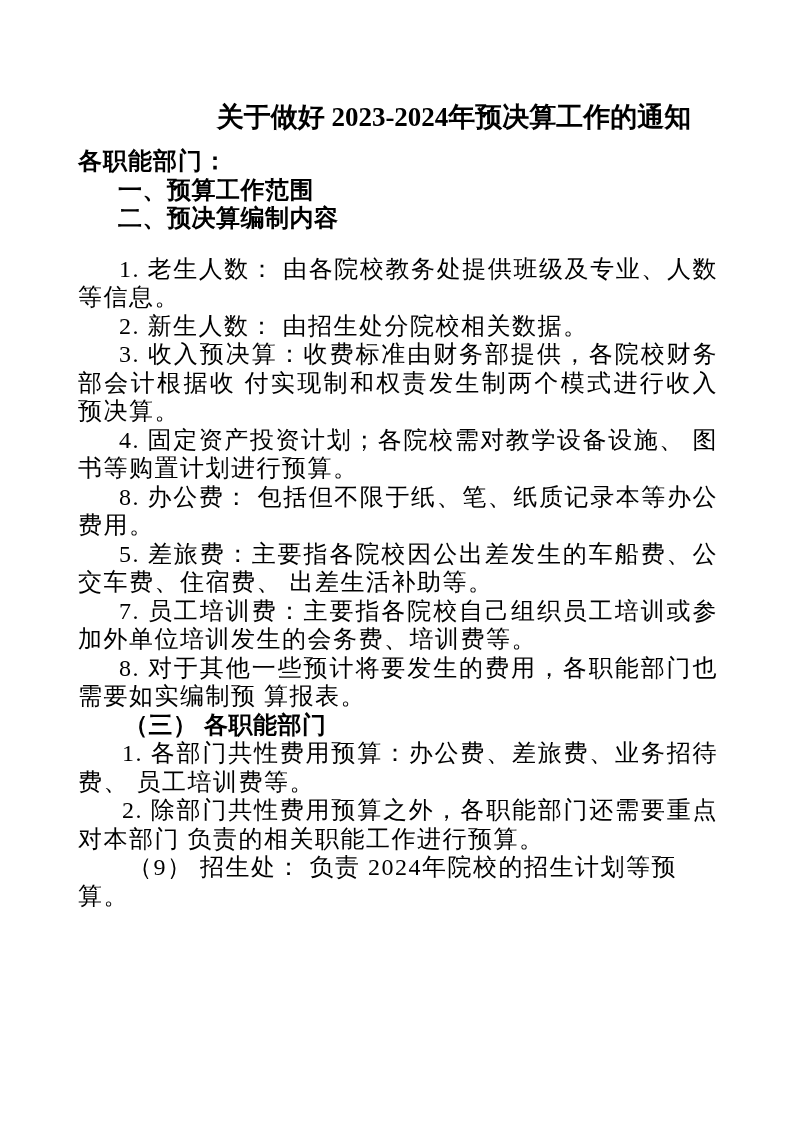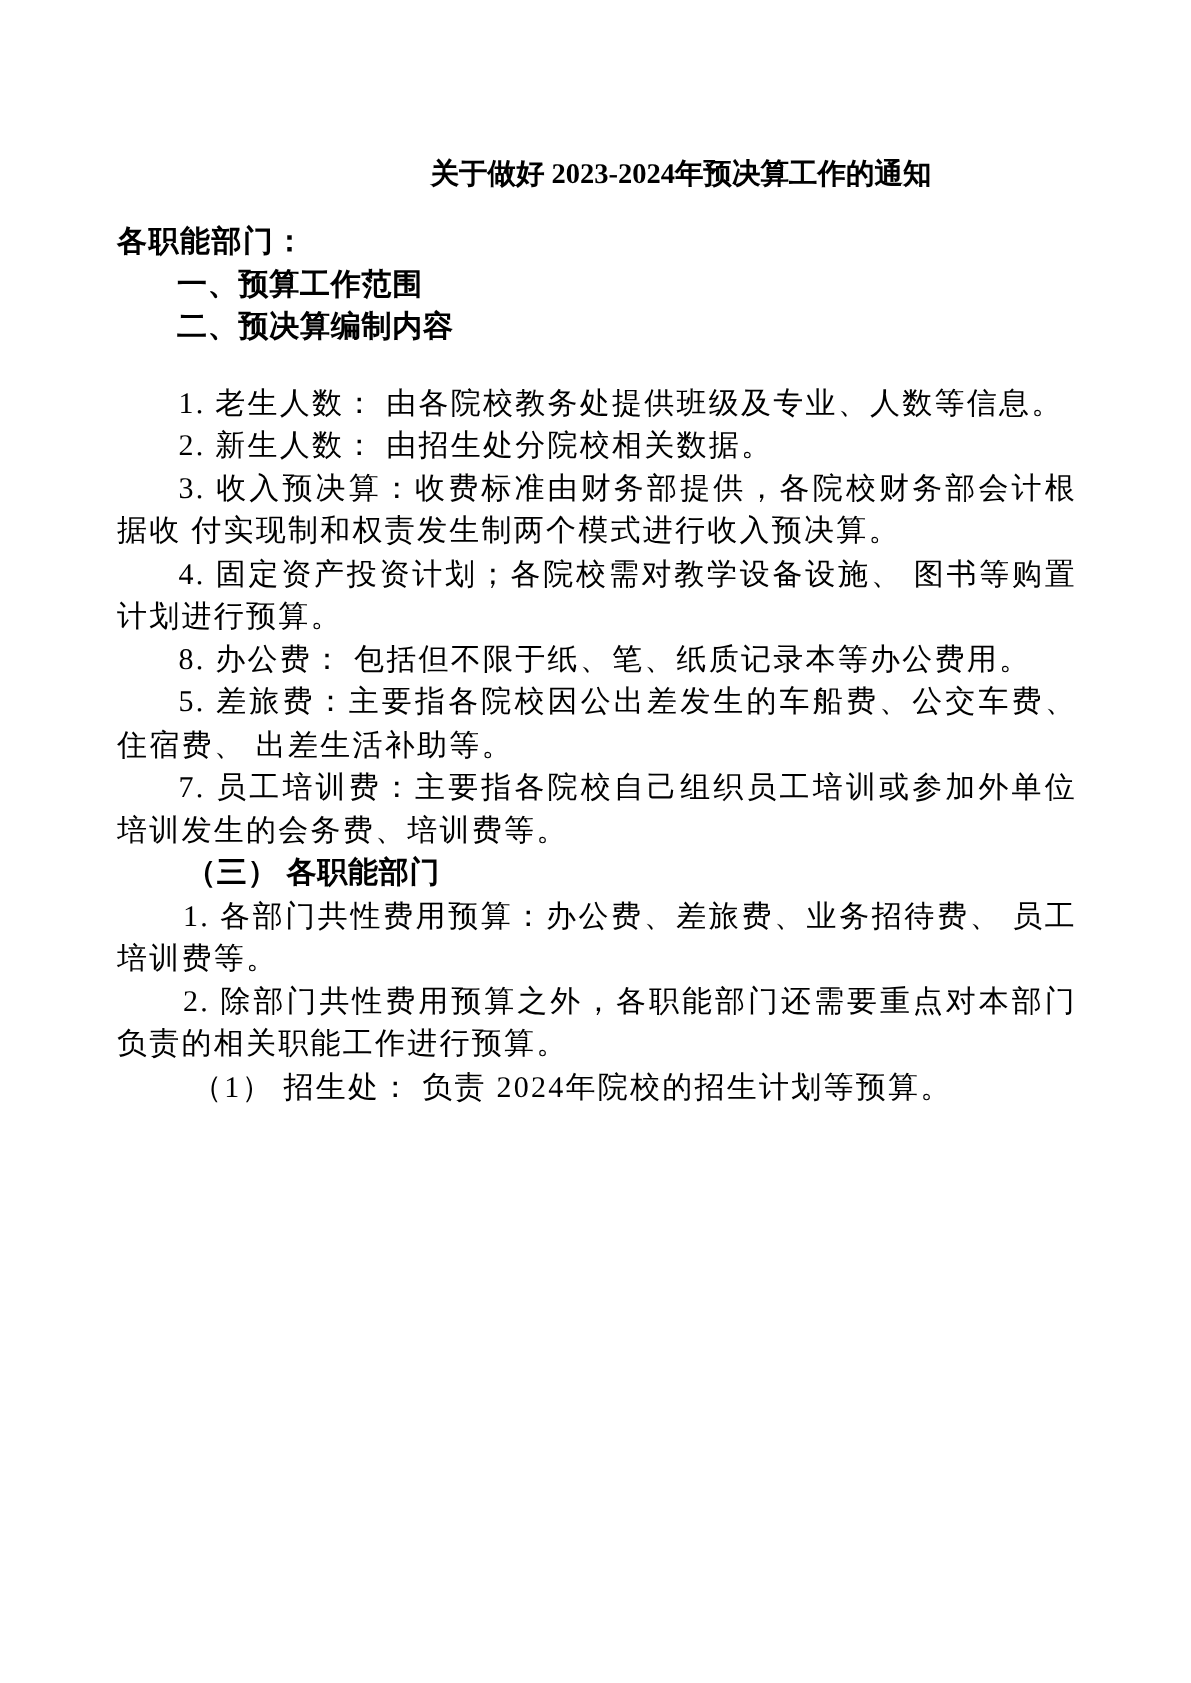--- a/index.html
+++ b/index.html
@@ -15,29 +15,29 @@
     font-family: "Liberation Serif", "DejaVu Serif", serif;
   }
   .page {
     box-sizing: border-box;
     width: 794px;
     height: 1122px;
     padding: 0 76px 0 78px;
     background: #ffffff;
   }
   .doc-title {
-    font-size: 19px;
+    font-size: 27px;
     font-weight: bold;
     text-align: center;
     margin: 97px 0 10px 112px;
     line-height: 40px;
     white-space: nowrap;
   }
   .line {
-    font-size: 20px;
+    font-size: 24px;
     line-height: 28.5px;
     letter-spacing: 1.5px;
     margin: 0;
   }
   .salutation {
     font-weight: bold;
     letter-spacing: 1px;
   }
   .intro {
     text-indent: 26px;
@@ -98,22 +98,23 @@
   <p class="line item">3. 收入预决算：收费标准由财务部提供，各院校财务部会计根据收 付实现制和权责发生制两个模式进行收入预决算。</p>
 
   <p class="line item">4. 固定资产投资计划；各院校需对教学设备设施、 图书等购置计划进行预算。</p>
 
   <p class="line item">8. 办公费： 包括但不限于纸、笔、纸质记录本等办公费用。</p>
 
   <p class="line item">5. 差旅费：主要指各院校因公出差发生的车船费、公交车费、住宿费、 出差生活补助等。</p>
 
   <p class="line item">7. 员工培训费：主要指各院校自己组织员工培训或参加外单位培训发生的会务费、培训费等。</p>
 
+  <p class="line item">8. 对于其他一些预计将要发生的费用，各职能部门也需要如实编制预 算报表。</p>
 
   <p class="line heading-3">（三） 各职能部门</p>
 
   <p class="line citem">1. 各部门共性费用预算：办公费、差旅费、业务招待费、 员工培训费等。</p>
 
   <p class="line citem">2. 除部门共性费用预算之外，各职能部门还需要重点对本部门 负责的相关职能工作进行预算。</p>
 
-  <p class="line sub-item">（1） 招生处： 负责 2024年院校的招生计划等预算。</p>
+  <p class="line sub-item">（9） 招生处： 负责 2024年院校的招生计划等预算。</p>
 
 </div>
 
 </body></html>

